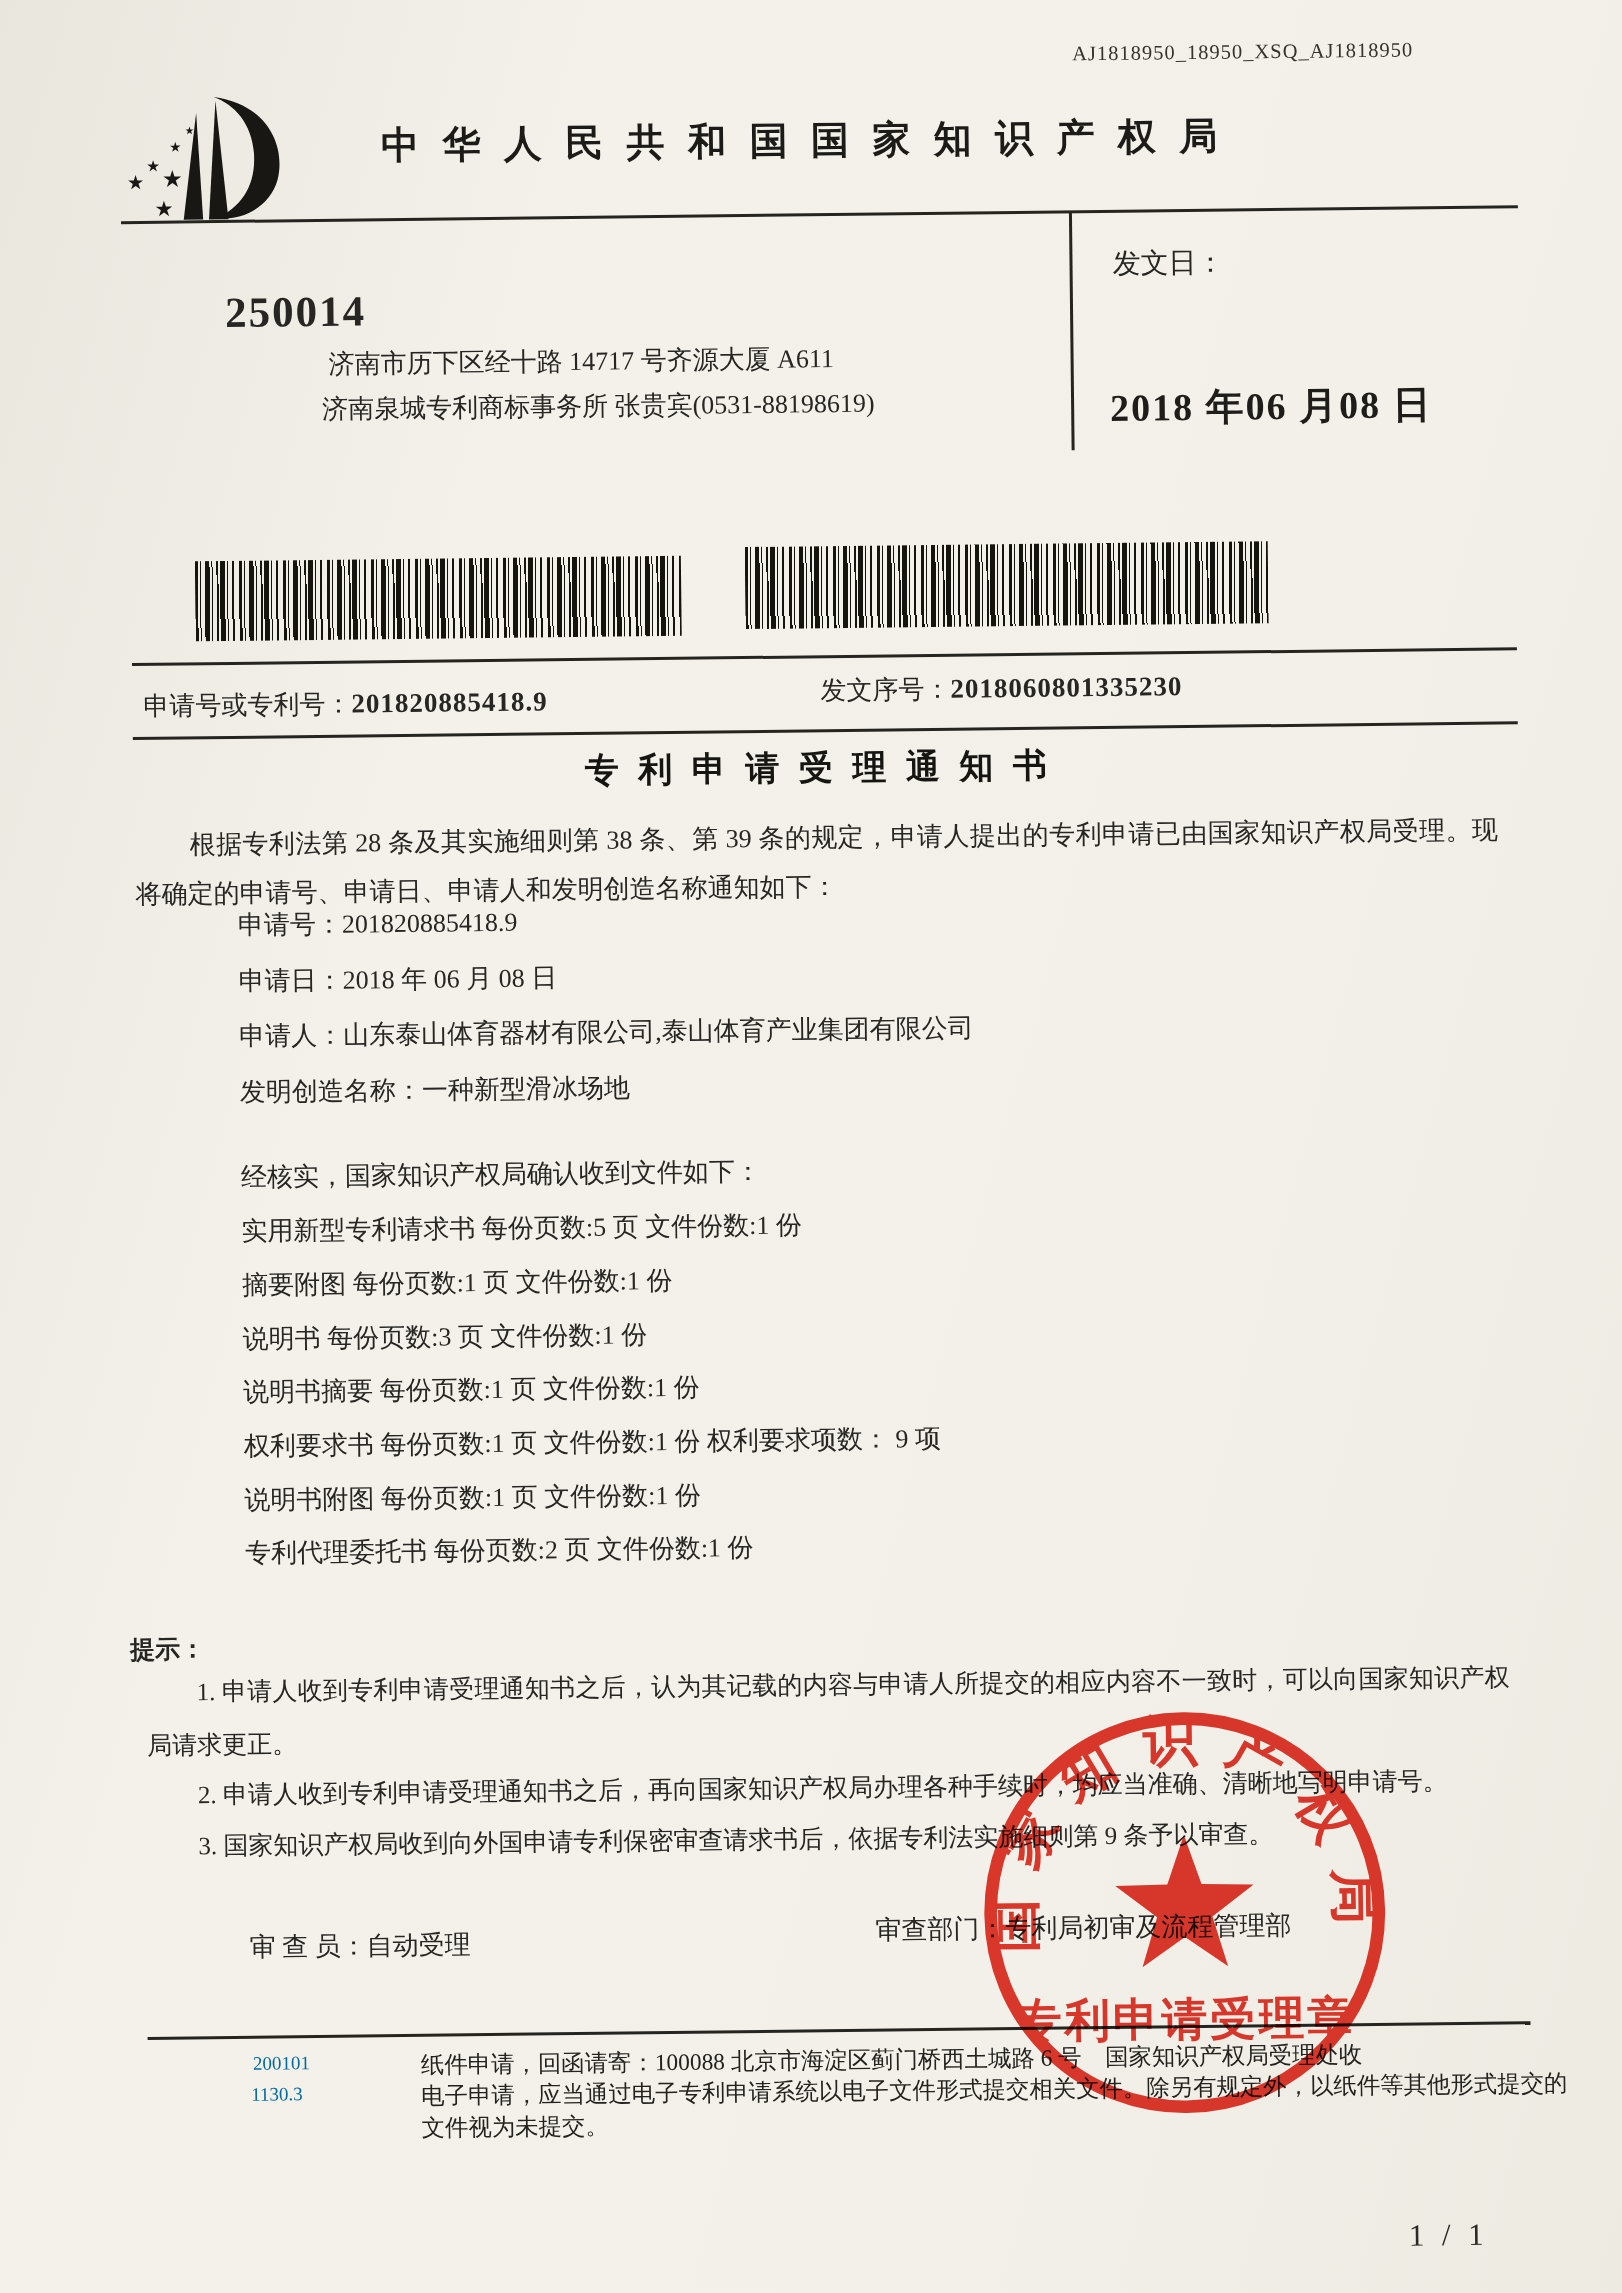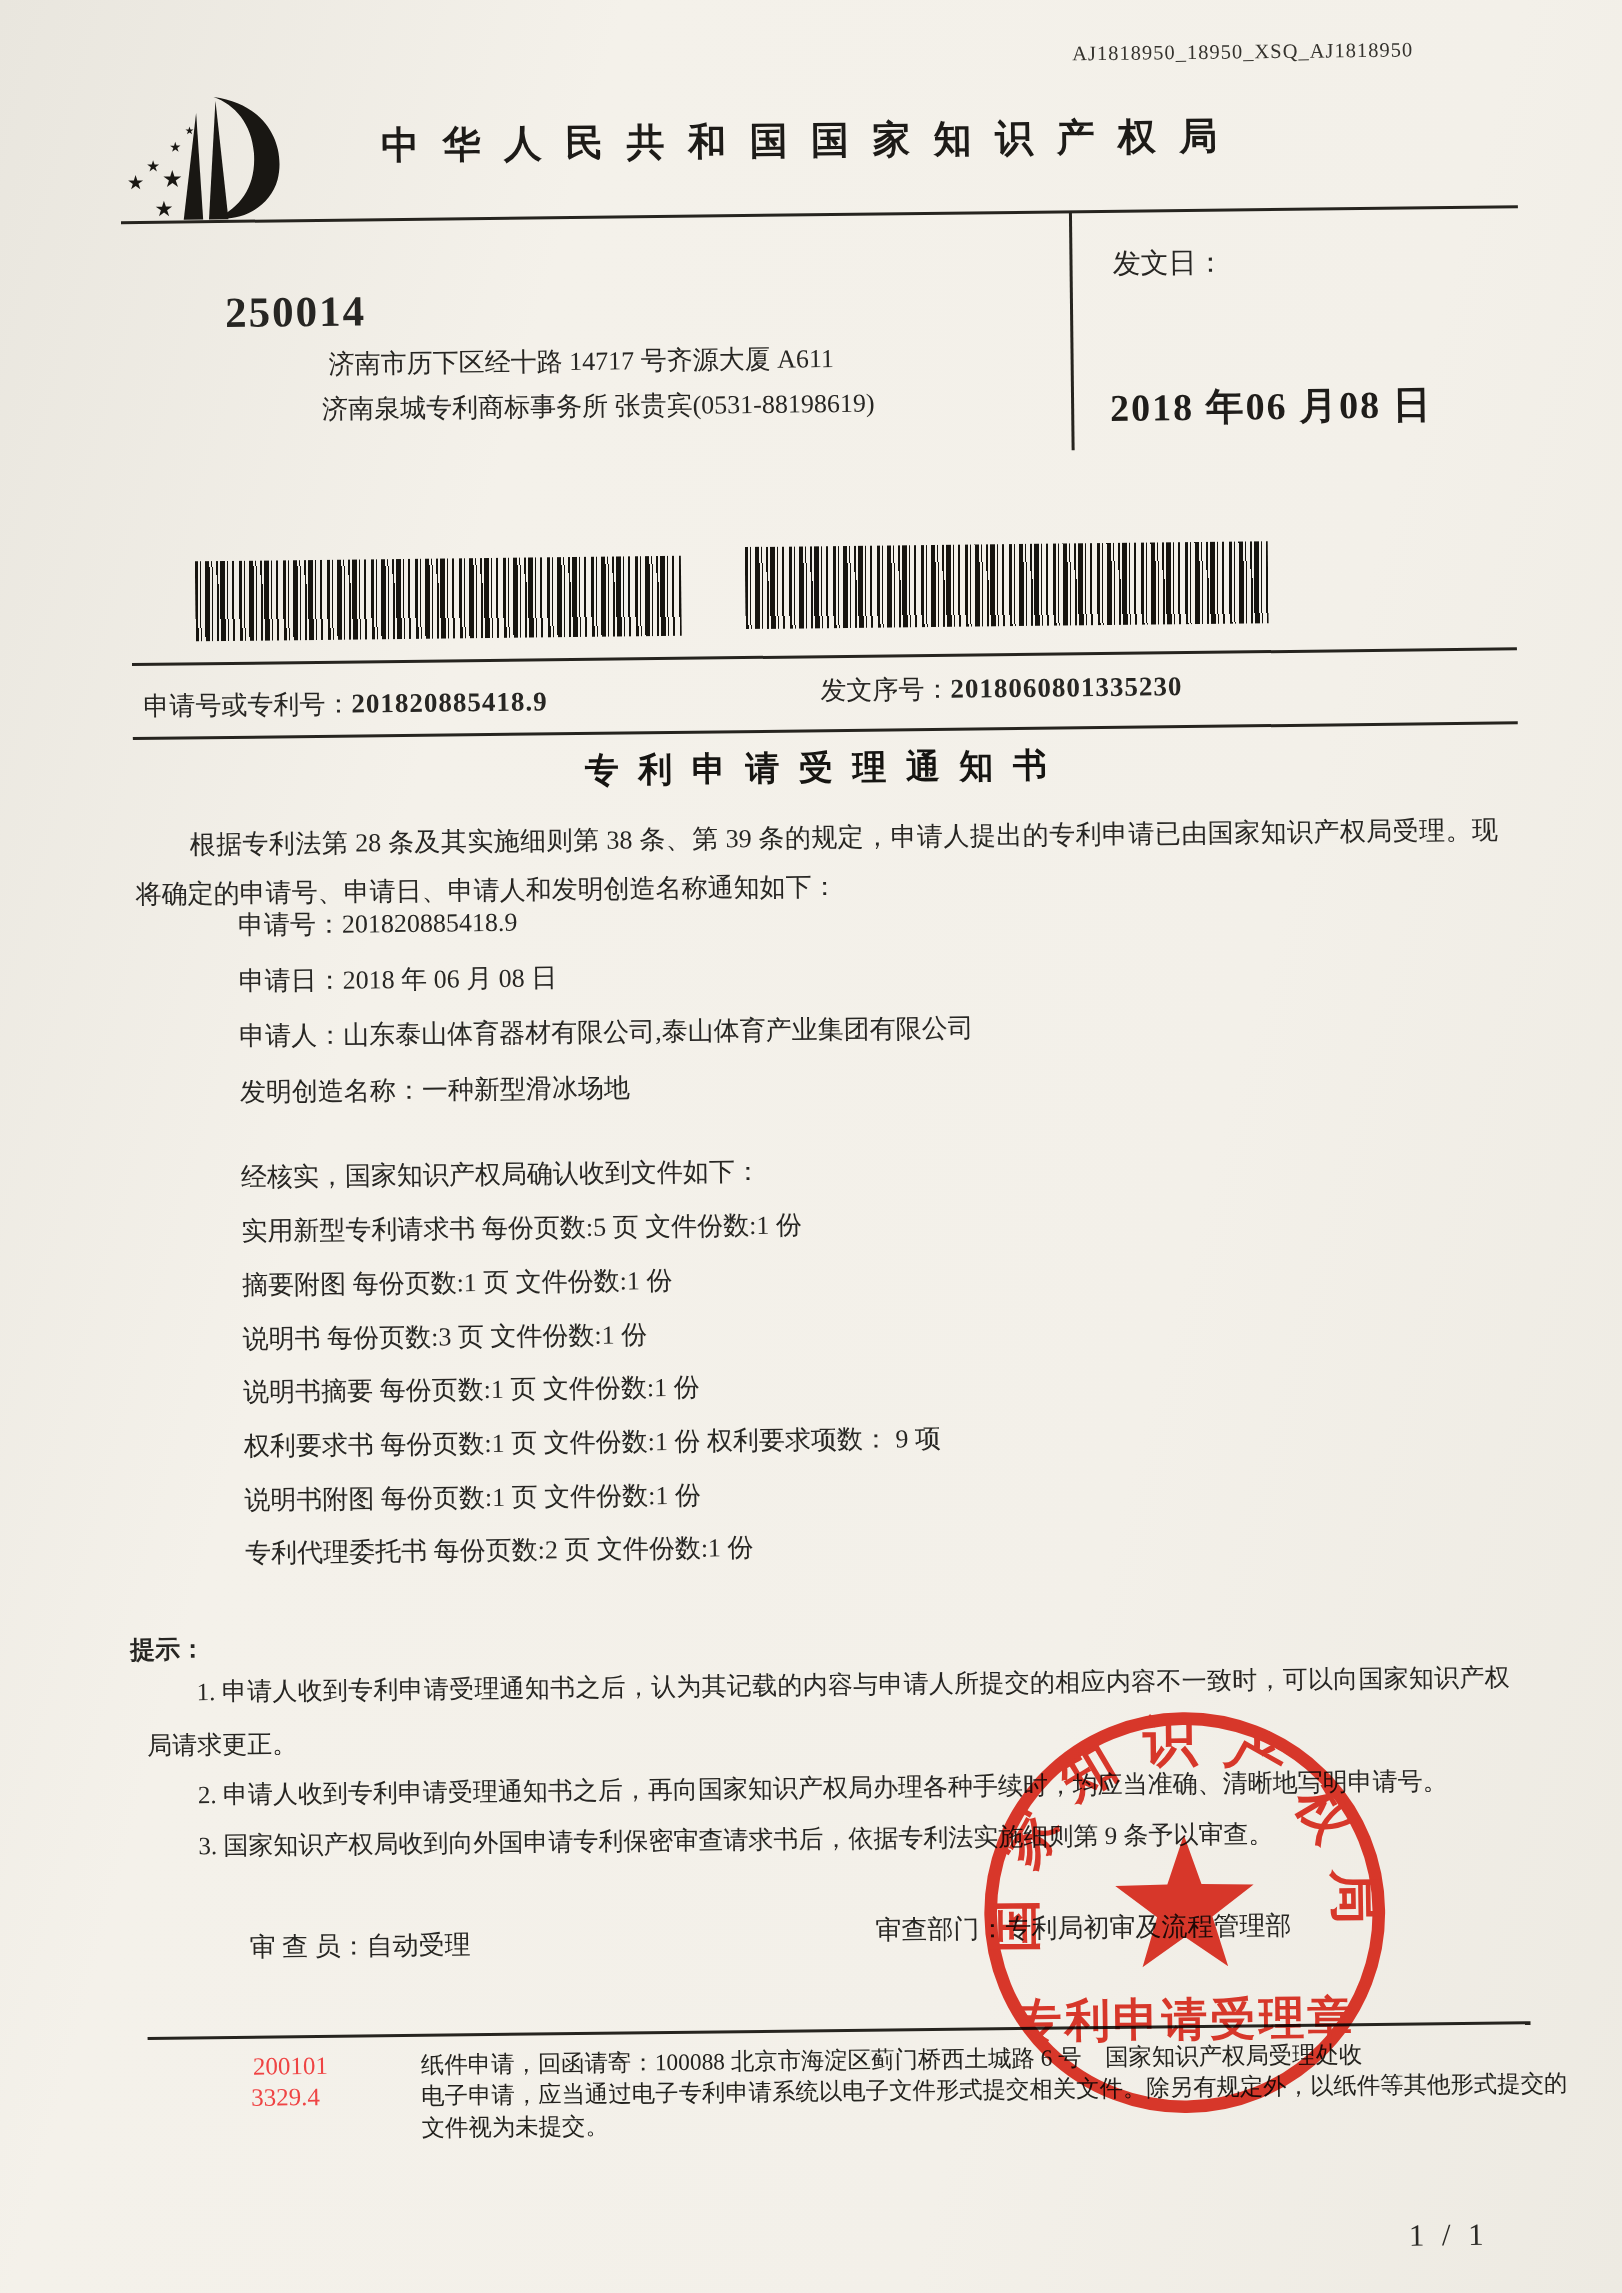--- a/index.html
+++ b/index.html
@@ -26,21 +26,21 @@
       #16140f 37px 39px,transparent 39px 44px);}
   .ref-label{font-size:26px;}
   .ref-value{font-size:27px;font-weight:bold;letter-spacing:1px;}
   .notice-title{font-size:34px;font-weight:bold;letter-spacing:19.5px;text-align:center;white-space:nowrap;color:#161512;}
   .body-par{font-size:26px;line-height:49px;text-align:justify;text-indent:2.1em;}
   .field-line,.item-line{font-size:26px;white-space:nowrap;}
   .field-line .val{font-weight:500;}
   .tips-label{font-size:25px;font-weight:bold;}
   .tip-par{font-size:25px;line-height:53px;text-indent:2em;text-align:justify;}
   .sig{font-size:26px;white-space:nowrap;}
-  .footer-code{font-size:25px;color:#ef4444;}
+  .footer-code{font-size:19px;color:#0369a1;}
   .footer-line{font-size:23.4px;white-space:nowrap;color:#23221e;}
   .page-ind{font-size:31px;letter-spacing:4.9px;color:#2b2a26;}
   .stamp{mix-blend-mode:multiply;opacity:0.93;}
 </style>
 </head>
 <body>
 
 <div class="sheet">
 
   <div class="abs doc-code" style="left:1084px;top:45px;">AJ1818950_18950_XSQ_AJ1818950</div>
@@ -111,21 +111,21 @@
 
   <div class="abs sig" style="left:240px;top:1923px;">
     <span>审 查 员：</span><span>自动受理</span>
   </div>
   <div class="abs sig" style="left:866px;top:1913px;">
     <span>审查部门：</span><span>专利局初审及流程管理部</span>
   </div>
 
   <div class="abs rule" style="left:137px;top:2029px;width:1383px;height:2.9px;"></div>
   <div class="abs footer-code" style="left:242px;top:2046px;">200101</div>
-  <div class="abs footer-code" style="left:240px;top:2077px;">3329.4</div>
+  <div class="abs footer-code" style="left:240px;top:2077px;">1130.3</div>
   <div class="abs footer-line" style="left:410px;top:2044px;">纸件申请，回函请寄：100088  北京市海淀区蓟门桥西土城路 6 号　国家知识产权局受理处收</div>
   <div class="abs footer-line" style="left:410px;top:2075px;">电子申请，应当通过电子专利申请系统以电子文件形式提交相关文件。除另有规定外，以纸件等其他形式提交的</div>
   <div class="abs footer-line" style="left:410px;top:2107px;">文件视为未提交。</div>
   <div class="abs page-ind" style="left:1396px;top:2224px;">1 / 1</div>
 
   <svg class="abs stamp" style="left:962px;top:1703px;" width="427" height="427" viewBox="0 0 440 440">
     <defs>
       <path id="ringPath" d="M 80 290 A 157 157 0 1 1 360 290" fill="none"></path>
     </defs>
     <circle cx="220" cy="220" r="200" fill="none" stroke="#d5281b" stroke-width="13"></circle>

